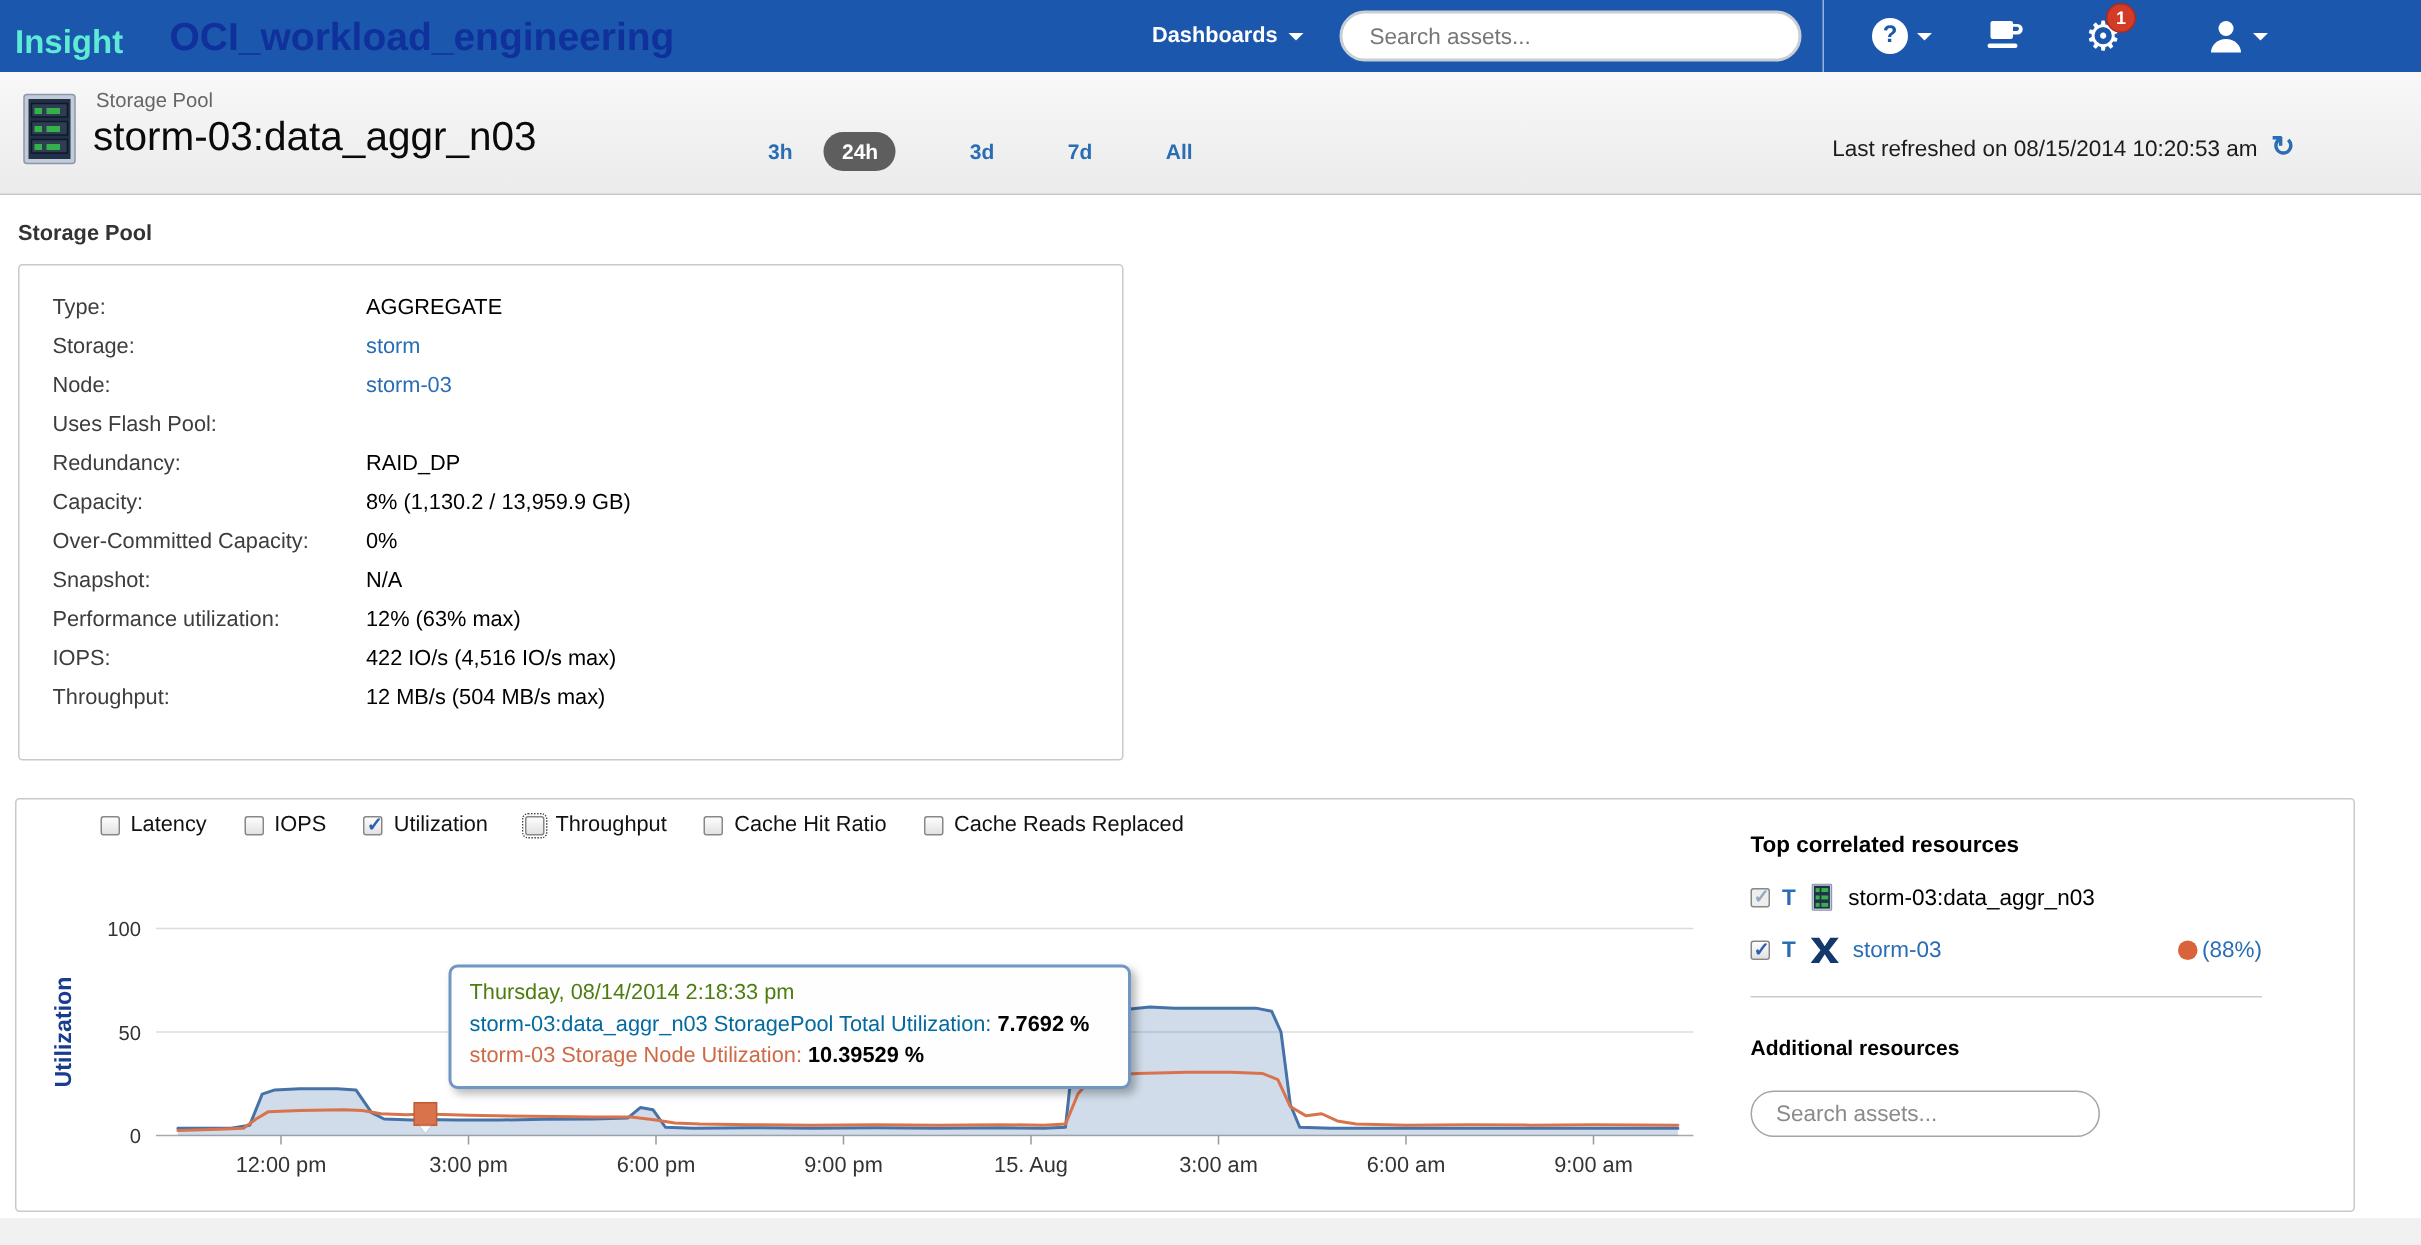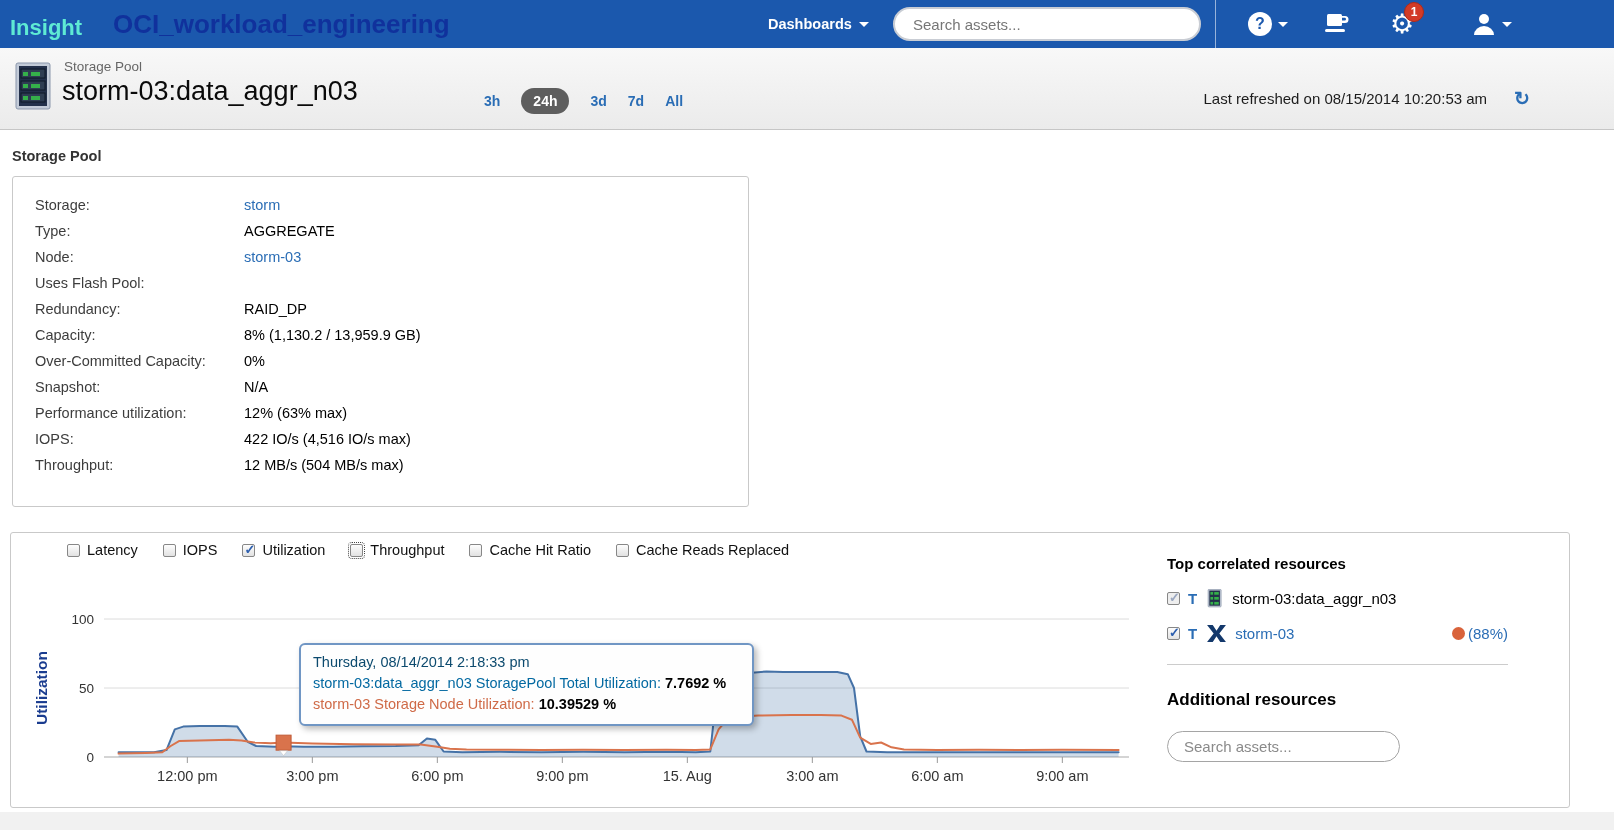--- a/index.html
+++ b/index.html
@@ -28,24 +28,24 @@
   .badge { position:absolute; left:14px; top:2px; min-width:20px; height:20px; border-radius:10px;
     background:#d23b27; border:1px solid #b02a18; color:#fff; font-size:12px; font-weight:bold;
     text-align:center; line-height:18px; padding:0 5px; }
 
   
   .asset-header { position:absolute; left:0; top:48px; width:1614px; height:82px;
     background:linear-gradient(#f8f8f8,#ebebeb); border-bottom:1px solid #c6c6c6; }
   .asset-type { position:absolute; left:64px; top:11px; font-size:13.5px; color:#666; }
   .page-title { position:absolute; left:62px; top:28px; font-size:27px; color:#0a0a0a; }
   .time-ranges { position:absolute; left:484px; top:40px; display:flex; align-items:center; gap:21px; }
-  .tr-link { font-size:14px; font-weight:bold; color:#2a6db5; cursor:pointer; }
+  .tr-link { font-size:14px; font-weight:bold; color:#2a6db5; cursor:pointer;margin-left:28px; }
   .tr-selected { font-size:14px; font-weight:bold; color:#fff; background:#5e5e5e;
     padding:5px 12px; border-radius:13px; cursor:pointer; }
-  .refreshed { position:absolute; right:84px; top:42px; display:flex; gap:27px; }
+  .refreshed { position:absolute; right:84px; top:42px; display:flex; align-items:center; gap:9px; }
   .refreshed-text { font-size:15px; color:#1c1c1c; }
   .refresh-glyph { color:#2a6db5; font-size:19px; font-weight:bold; cursor:pointer; line-height:18px; }
 
   
   .section-title { position:absolute; left:12px; top:148px; font-size:14.5px; font-weight:bold; color:#333; }
   .details-panel { position:absolute; left:12px; top:176px; width:737px; height:331px;
     border:1px solid #c9c9c9; border-radius:3px; background:#fff; padding-top:15px; }
   .detail-row { display:flex; height:26px; align-items:center; font-size:14.5px; }
   .detail-label { width:231px; padding-left:22px; color:#3d3d3d; }
   .detail-value { color:#000; }
@@ -63,37 +63,37 @@
   .cb.disabled { background:#eee; }
   .cb.disabled::after { color:#9aa7c0; }
   .cb.focusring { outline:1px dotted #444; outline-offset:1px; }
   .toggle-label { font-size:14.5px; color:#111; }
 
   .chart-wrap { position:absolute; left:8px; top:34px; width:1150px; height:232px; }
   .chart-tooltip { position:absolute; left:288px; top:110px; width:455px;
     background:#fefefe; border:2px solid #7096c4; border-radius:6px;
     box-shadow:3px 3px 6px rgba(0,0,0,.28); padding:7px 12px 9px 12px; z-index:5; }
   .tt-line { font-size:14.5px; line-height:21px; white-space:nowrap; }
-  .tt-time { color:#0c4a6e; }
+  .tt-time { color:#4d7c0f; }
   .tt-s1 { color:#0369a1; }
   .tt-s2 { color:#cf6a47; }
   .tt-val { color:#000; font-weight:bold; }
 
   .right-col { position:absolute; left:1156px; top:22px; width:341px; }
   .rc-title { font-size:15px; font-weight:bold; color:#000; }
   .corr-row { display:flex; align-items:center; margin-top:17px; }
   .trend-t { font-size:15px; font-weight:bold; color:#2a6db5; margin:0 10px 0 0; cursor:pointer; }
   .corr-icon { margin-right:9px; display:flex; align-items:center; }
   .corr-name { font-size:15px; color:#000; }
   .corr-name.link { color:#2a6db5; cursor:pointer; }
   .corr-right { margin-left:auto; display:flex; align-items:center; gap:3px; }
   .corr-dot { width:13px; height:13px; border-radius:50%; background:#d9633b; }
   .corr-pct { font-size:15px; color:#2a6db5; }
   .rc-divider { border:none; border-top:1px solid #ccc; margin-top:22px; width:341px; }
-  .rc-sub { margin-top:25px; font-size:17px; font-weight:bold; color:#000; }
+  .rc-sub { margin-top:25px; font-size:14px; font-weight:bold; color:#000; }
   .rc-search { margin-top:21px; width:233px; height:31px; border:1.5px solid #a5a5a5;
     border-radius:16px; padding:0 16px; font-size:15px; color:#333; outline:none;
     font-family:"Liberation Sans",sans-serif; display:block; }
   .rc-search::placeholder { color:#8a8a8a; }
 
   .bottom-strip { position:absolute; left:0; top:812px; width:1614px; height:18px; background:#f1f1f1; }
   svg text { font-family:"Liberation Sans",sans-serif; }
 </style>
 </head>
 <body>
@@ -166,26 +166,26 @@
 
   <div class="refreshed">
     <span class="refreshed-text">Last refreshed on 08/15/2014 10:20:53 am</span>
     <span class="refresh-glyph">↻</span>
   </div>
 </div>
 
 <div class="section-title">Storage Pool</div>
 <div class="details-panel">
     <div class="detail-row">
+    <span class="detail-label">Type:</span>
+    <span class="detail-value">AGGREGATE</span>
+  </div>
+    <div class="detail-row">
     <span class="detail-label">Storage:</span>
     <span class="detail-value link">storm</span>
-  </div>
-    <div class="detail-row">
-    <span class="detail-label">Type:</span>
-    <span class="detail-value">AGGREGATE</span>
   </div>
     <div class="detail-row">
     <span class="detail-label">Node:</span>
     <span class="detail-value link">storm-03</span>
   </div>
     <div class="detail-row">
     <span class="detail-label">Uses Flash Pool:</span>
     <span class="detail-value"></span>
   </div>
     <div class="detail-row">

